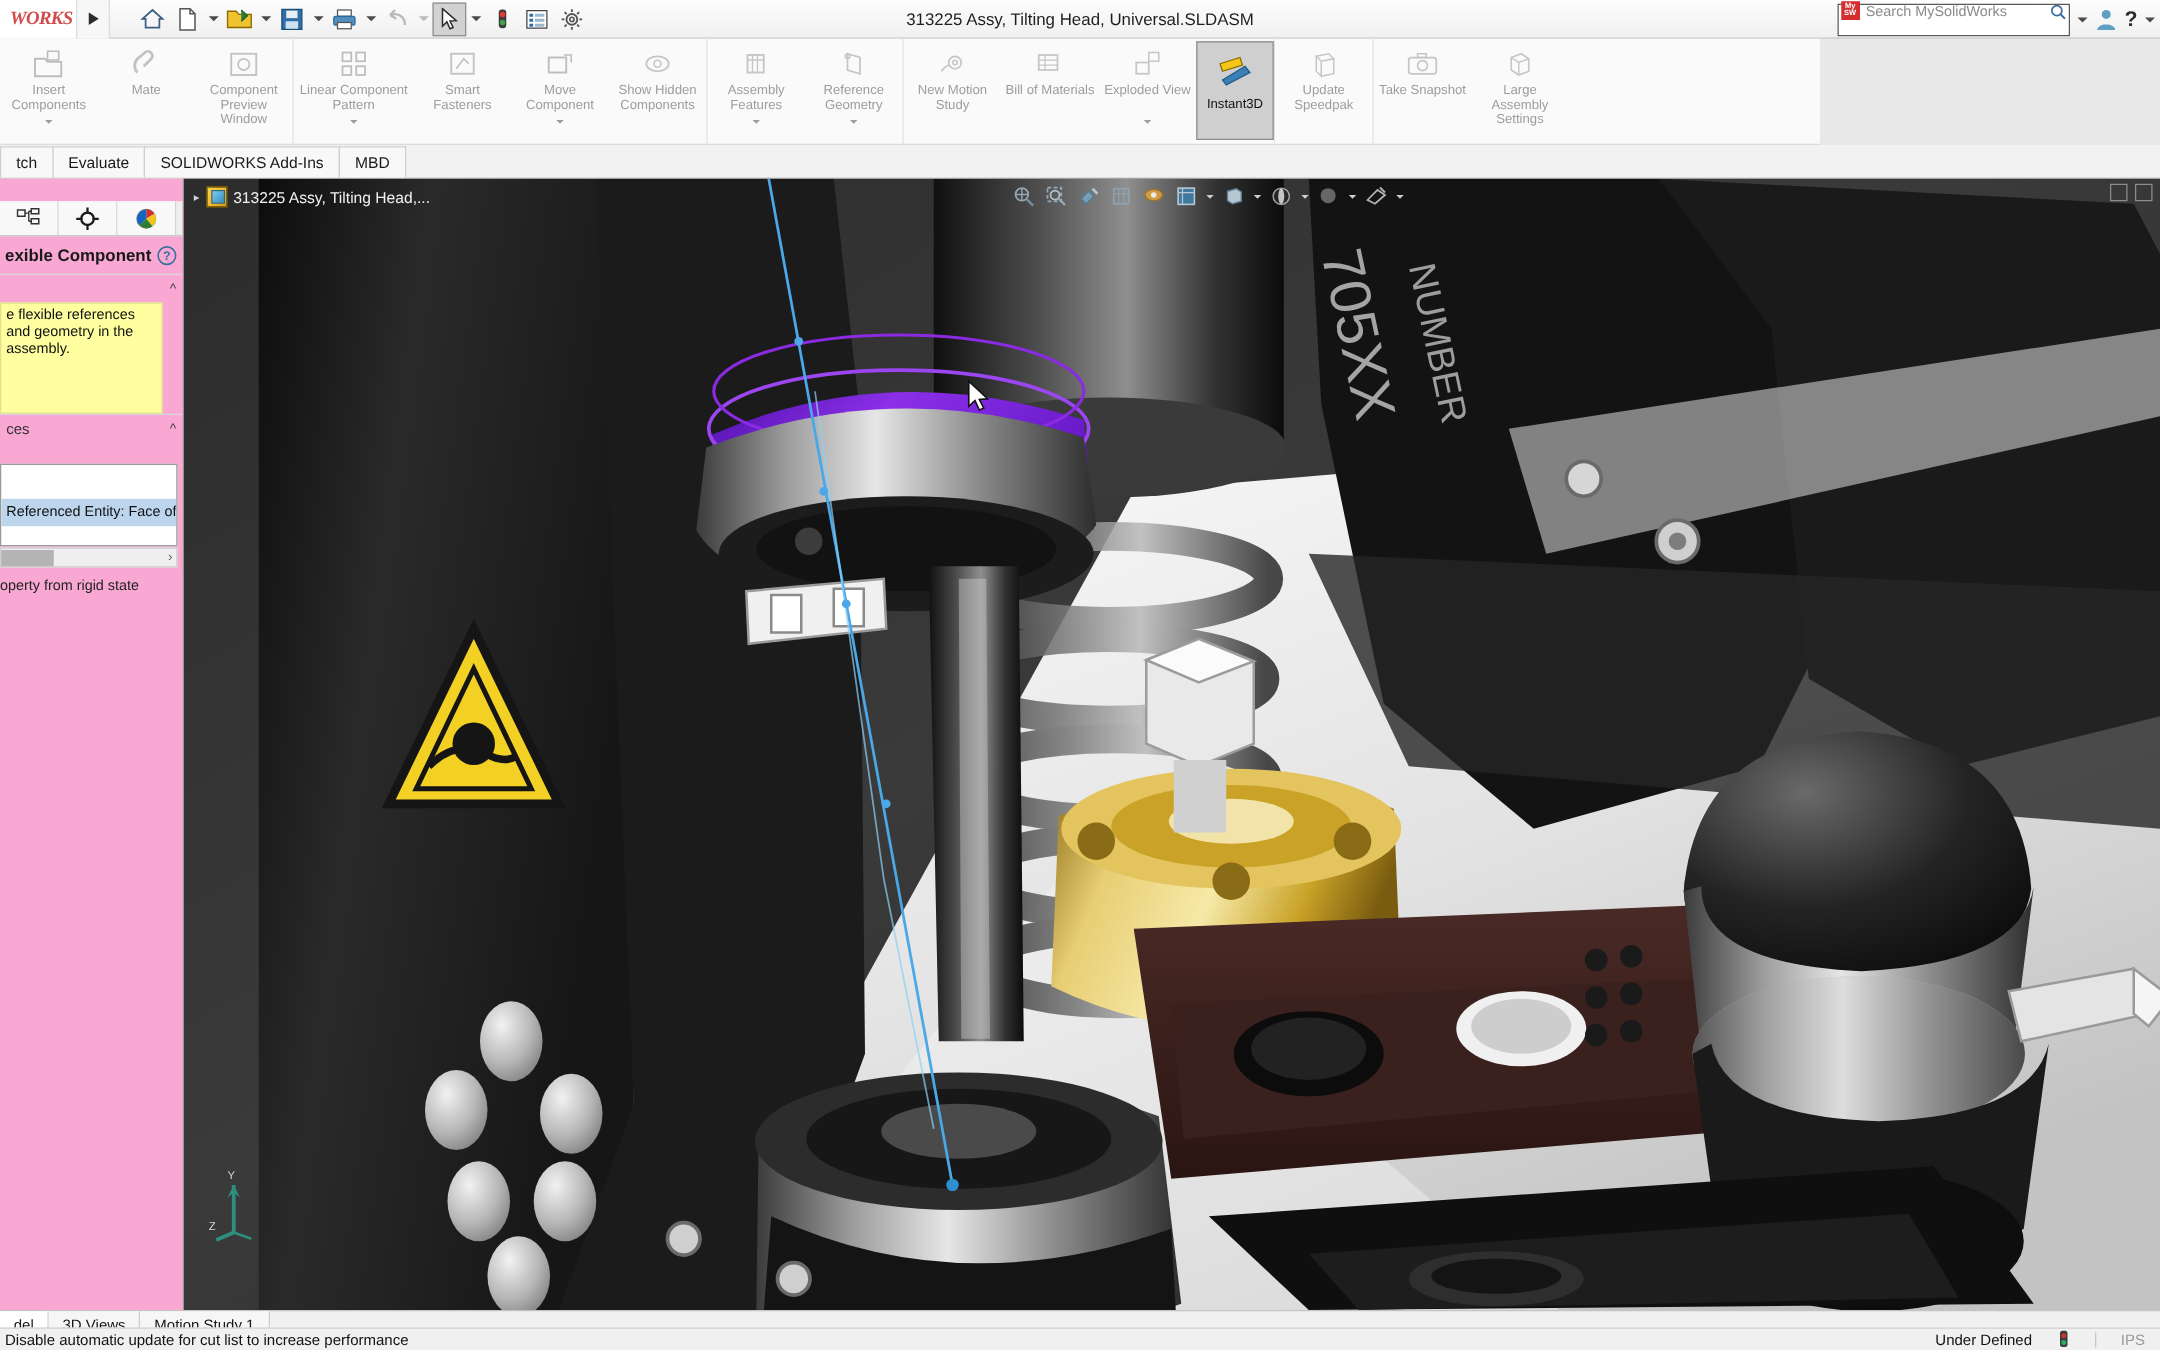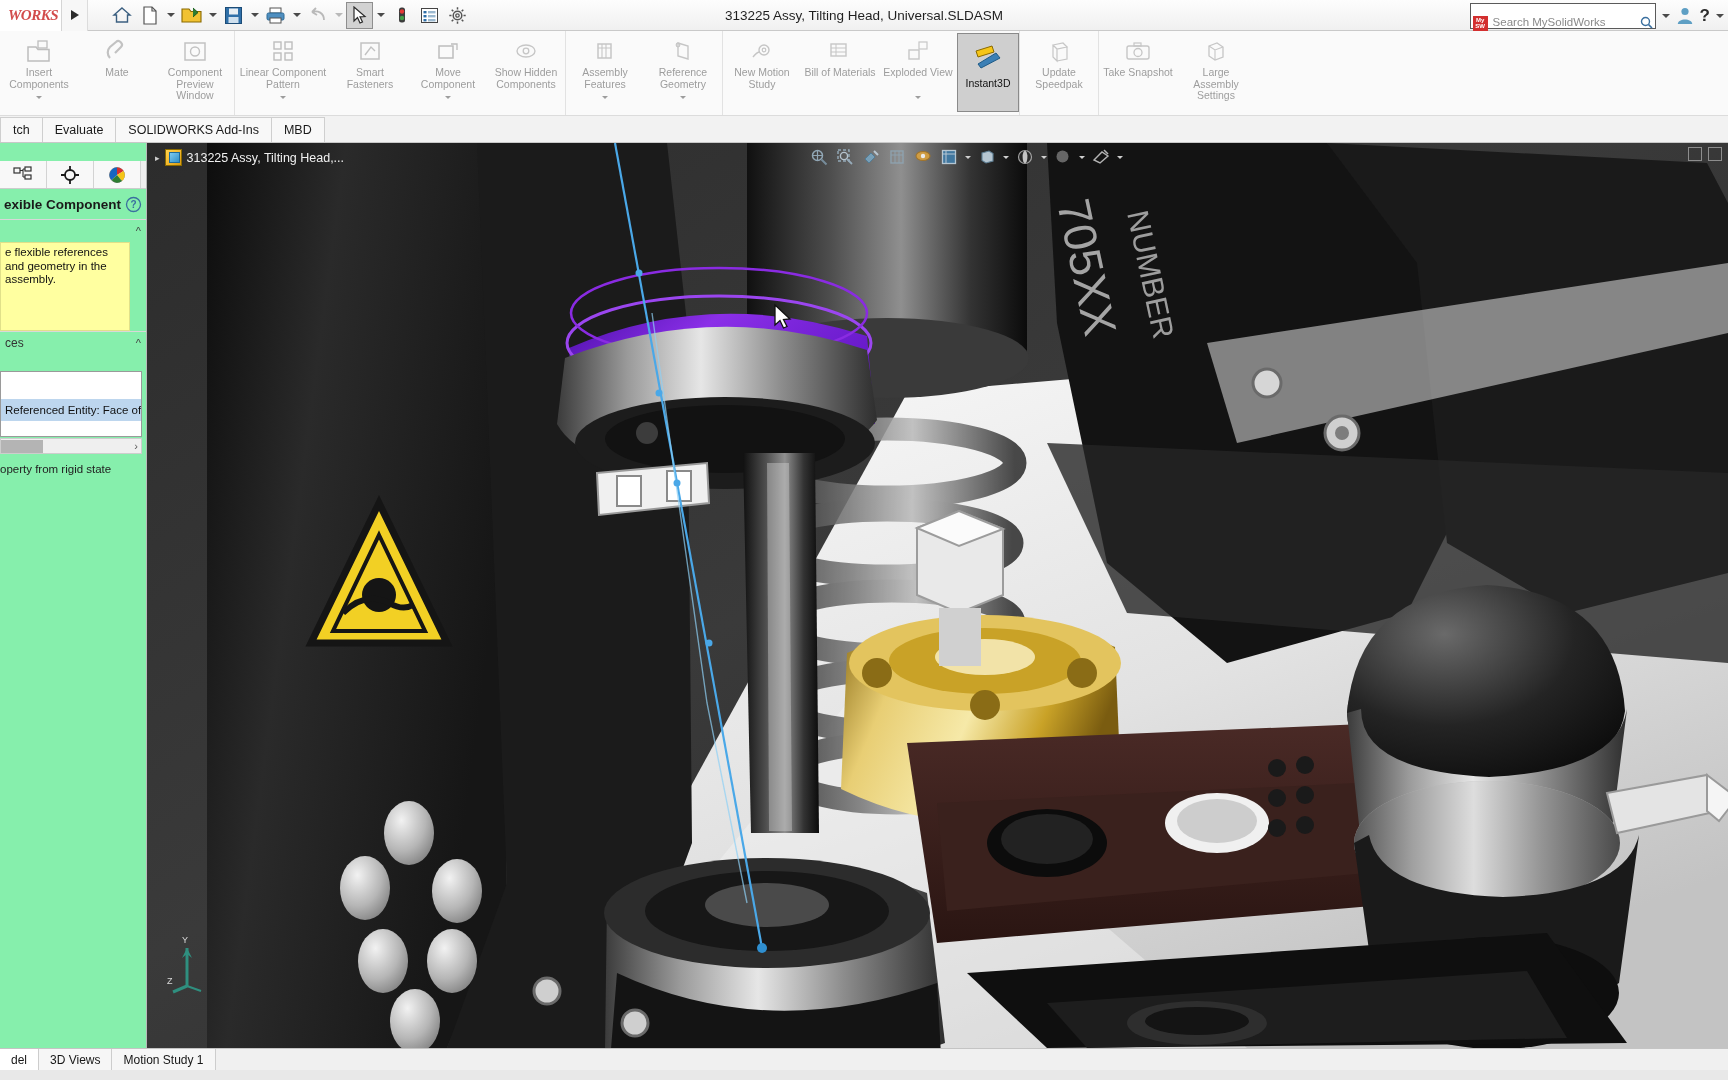--- a/index.html
+++ b/index.html
@@ -46,34 +46,34 @@
     position: absolute; left: 0; right: 0; top: 0; height: 31px;
     display: flex; align-items: center; justify-content: center;
     font-size: 13.5px; color: #1f1f1f; pointer-events: none; border-radius: 11px;
   }
   .tb-right {
     position: absolute; right: 4px; top: 0; height: 31px;
     display: flex; align-items: center; gap: 6px;
   }
   .search-box {
     width: 186px; height: 21px; background: #fff;
-    border: 1px solid #5a5a5a; display: flex; align-items: flex-start; padding: 12px 2px;
+    border: 1px solid #5a5a5a; display: flex; align-items: flex-end; padding: 12px 2px;
     font-size: 11.5px; color: #8a8a8a; gap: 5px;
   }
   .mysw-ico {
     width: 15px; height: 15px; background: #d32f2f; color: #fff;
     font-size: 6px; line-height: 6.5px; font-weight: bold;
     display:flex; flex-direction:column; align-items:center; justify-content:center;
     font-family: "Liberation Sans", sans-serif;
   }
   .magnifier { margin-left:auto; width:13px;height:13px; }
 
   
   .ribbon {
-    position: absolute; top: 31px; left: 0; width: 1728px; height: 85px;
+    position: absolute; top: 31px; left: 0; width: 1456px; height: 85px;
     background: #fafafa; border-bottom: 1px solid #dcdcdc;
     display: flex; align-items: stretch;
   }
   .rgroup { display: flex; align-items: stretch; border-right: 1px solid #e2e2e2; padding: 2px 0; }
   .rbtn {
     width: 78px; display: flex; flex-direction: column; align-items: center;
     padding-top: 4px; text-align: center; color: #9d9d9d; font-size: 10.5px; line-height: 11.5px;
     position: relative;
   }
   .rbtn.active { background: #cfcfcf; border: 1px solid #8a8a8a; color: #111; }
@@ -90,21 +90,21 @@
   }
   .rtab {
     height: 25px; padding: 0 12px; display: flex; align-items: center;
     font-size: 12.5px; color: #1a1a1a; background: #f8f8f8;
     border: 1px solid #cfcfcf; border-bottom: none; margin-right: -1px;
   }
 
   
   .leftpanel {
     position: absolute; top: 143px; left: 0; width: 147px; height: 905px;
-    background: #86efac; border-right: 1px solid #b8b8b8;
+    background: #f9a8d4; border-right: 1px solid #b8b8b8;
     overflow: hidden;
   }
   .pm-tabs {
     height: 28px; display: flex; align-items: stretch; background: #eeeeee;
     border-bottom: 1px solid #cccccc; margin-top: 18px;
   }
   .pm-tab {
     width: 47px; display: flex; align-items: center; justify-content: center;
     border-right: 1px solid #d3d3d3; background: #f8f8f8;
   }
@@ -916,14 +916,29 @@
       </svg>
     </div>
   </div>
 
   <div class="bottabs">
     <div class="btab active">del</div>
     <div class="btab">3D Views</div>
     <div class="btab">Motion Study 1</div>
   </div>
 
+  <div class="statusbar">
+    <span class="sb-left">Disable automatic update for cut list to increase performance</span>
+    <span class="sb-right">
+      <span>Under Defined</span>
+      <span>
+        <svg width="10" height="15" viewBox="0 0 10 15">
+            <rect x="2" y="0.5" width="6" height="13" rx="2" fill="#3c3c3c"></rect>
+            <circle cx="5" cy="4.5" r="2" fill="#c0392b"></circle>
+            <circle cx="5" cy="10" r="2" fill="#27ae60"></circle>
+          </svg>
+      </span>
+      <span class="sep-v"></span>
+      <span class="sb-ips">IPS</span>
+    </span>
+  </div>
 
 </div>
 
 </body></html>

